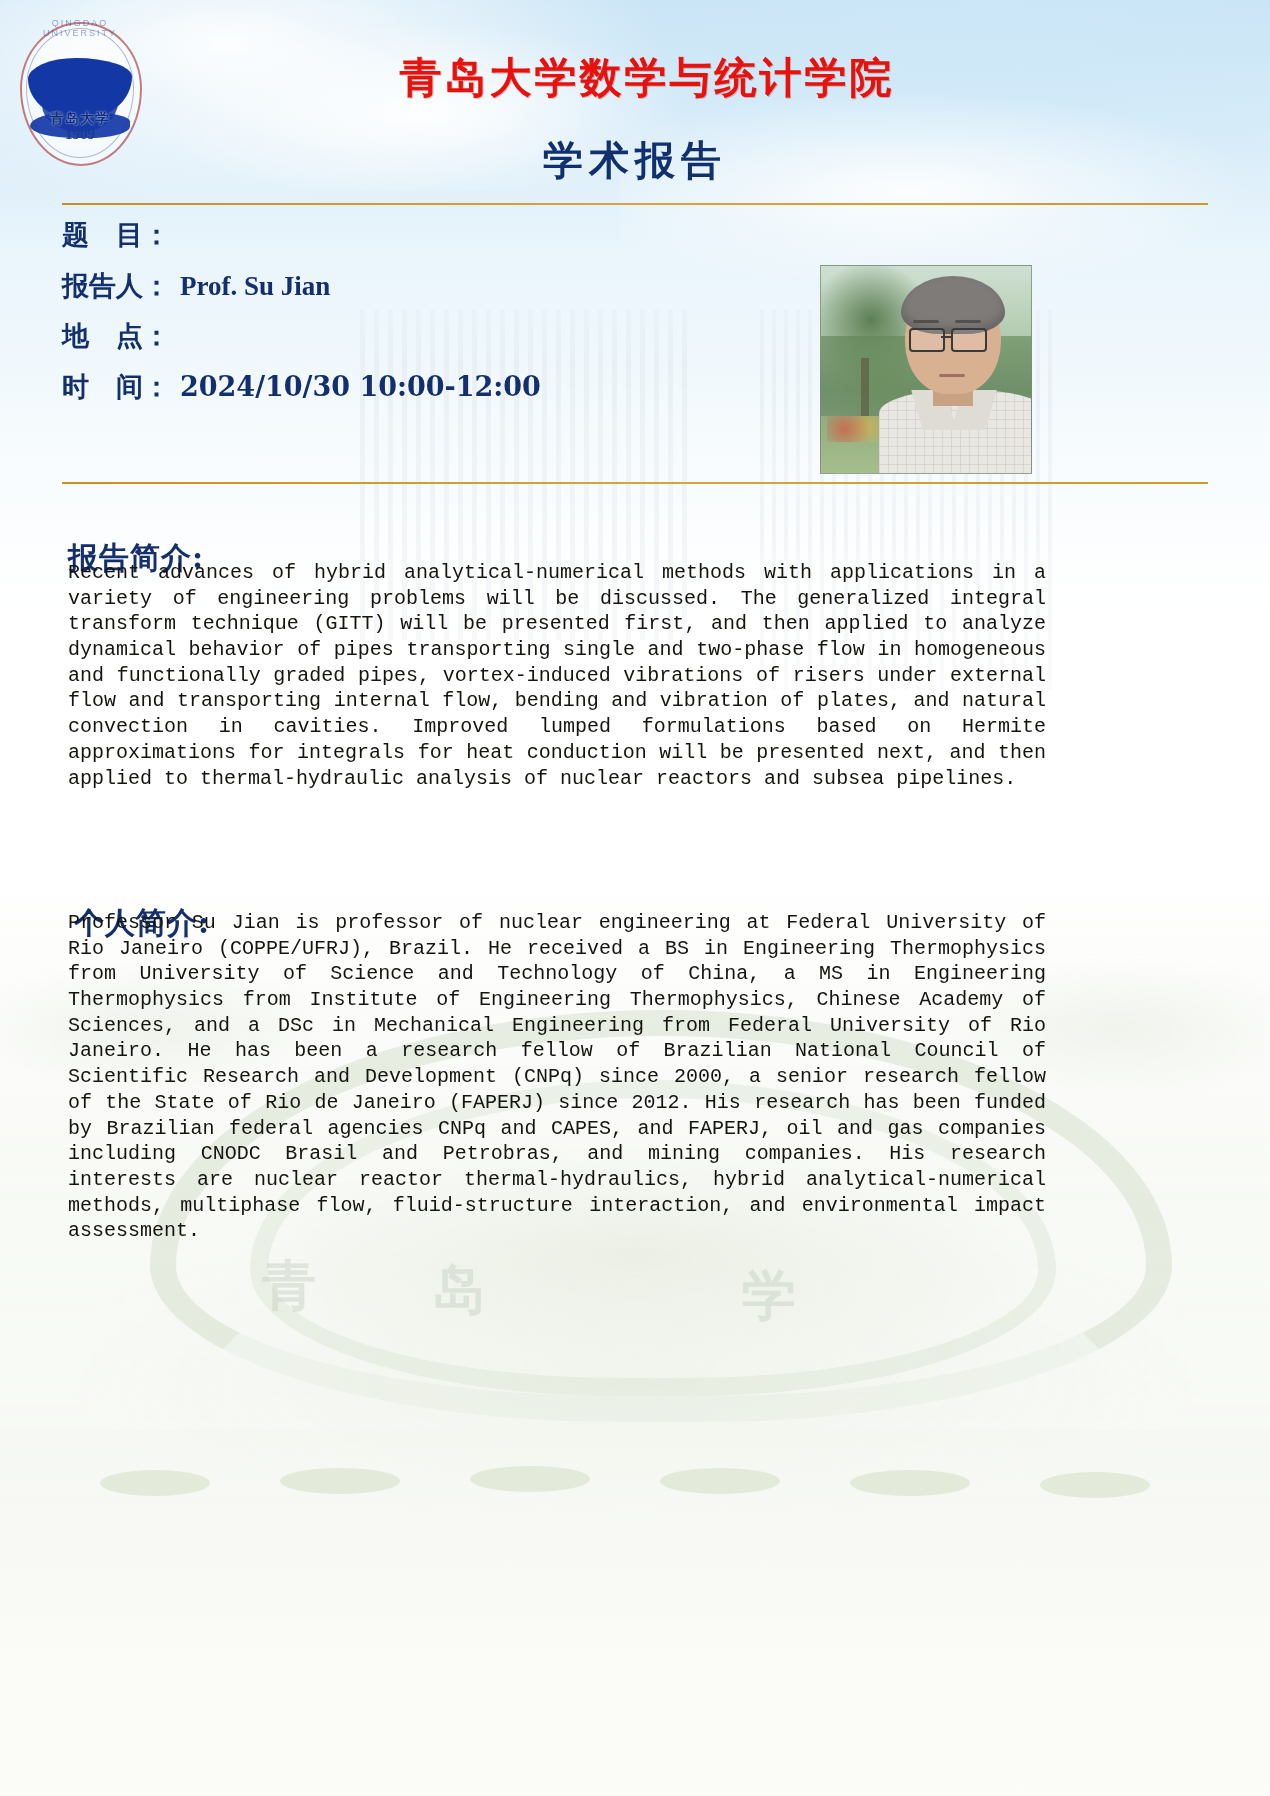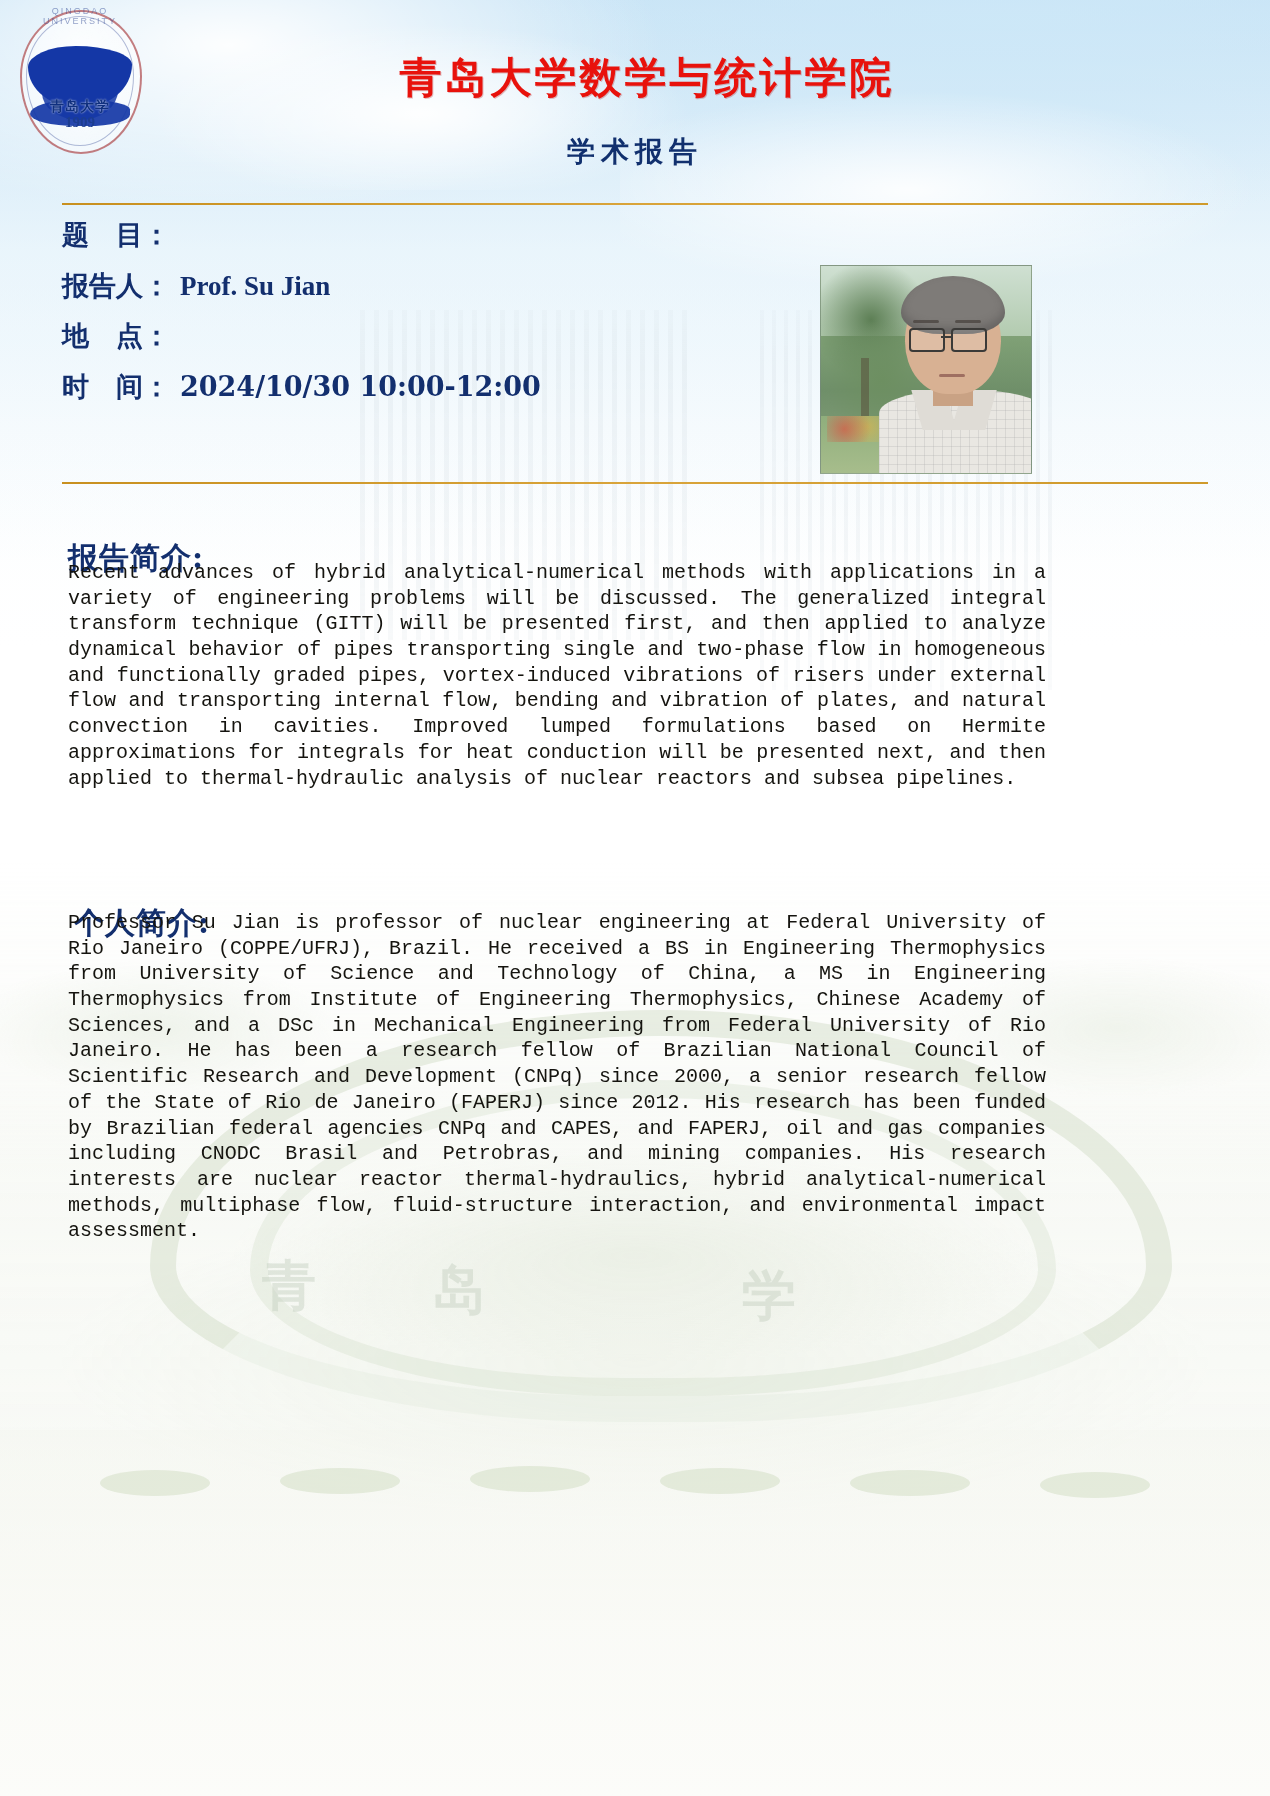--- a/index.html
+++ b/index.html
@@ -126,21 +126,21 @@
     color: rgba(196,206,190,0.45);
     font-family: "DejaVu Serif", serif;
     font-weight: 700;
     font-size: 54px;
     line-height: 1;
   }
 
   
   .logo {
     position: absolute;
-    left: 8px; top: 4px;
+    left: 8px; top: 16px;
     width: 140px; height: 152px;
     pointer-events: none;
     text-decoration: underline;
   }
   .logo-ring {
     position: absolute;
     left: 12px; top: 6px;
     width: 118px; height: 140px;
     border: 2px solid rgba(150,20,24,0.55);
     border-radius: 50% 50% 50% 50% / 46% 46% 54% 54%;
@@ -217,21 +217,21 @@
     padding-left: 12px;
   }
   .doc-kind {
     position: absolute;
     left: 0; top: 133px;
     width: 1270px;
     text-align: center;
     color: #11306e;
     font-family: "DejaVu Serif", serif;
     font-weight: 700;
-    font-size: 28px;
+    font-size: 40px;
     letter-spacing: 6px;
   }
 
   .rule {
     position: absolute;
     height: 2px;
     background: linear-gradient(90deg, #c8901f 0%, #d9a43a 50%, #cf9a2b 100%);
   }
   .rule-top { left: 62px; top: 203px; width: 1146px; }
   .rule-mid { left: 62px; top: 482px; width: 1146px; }

